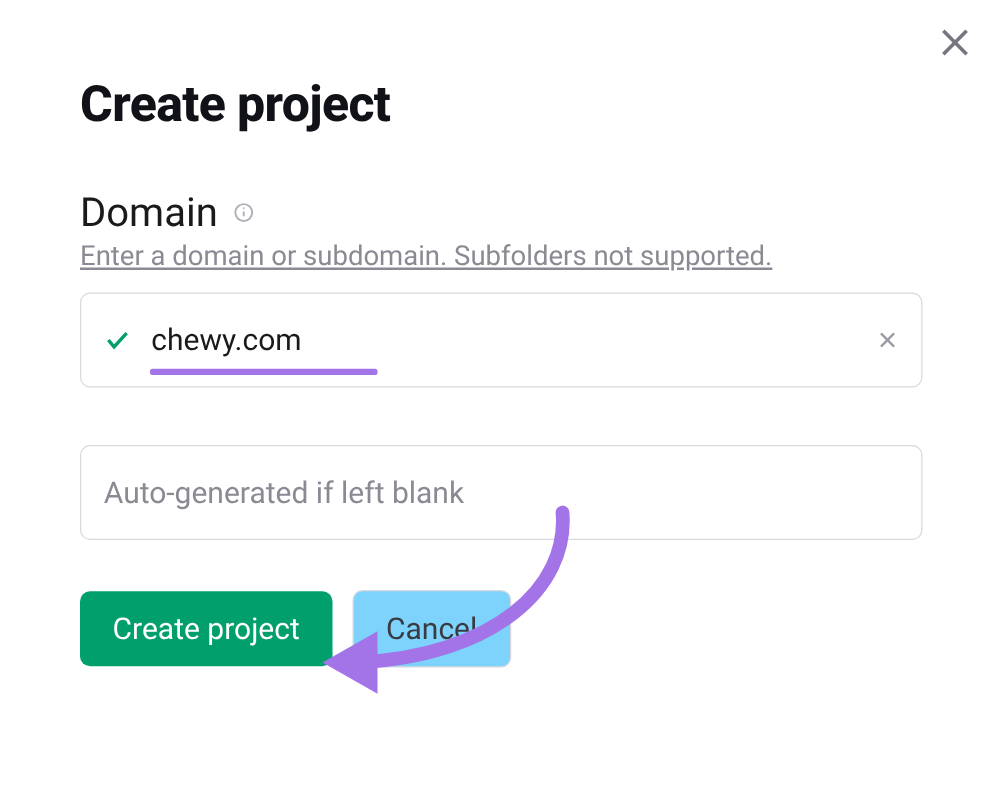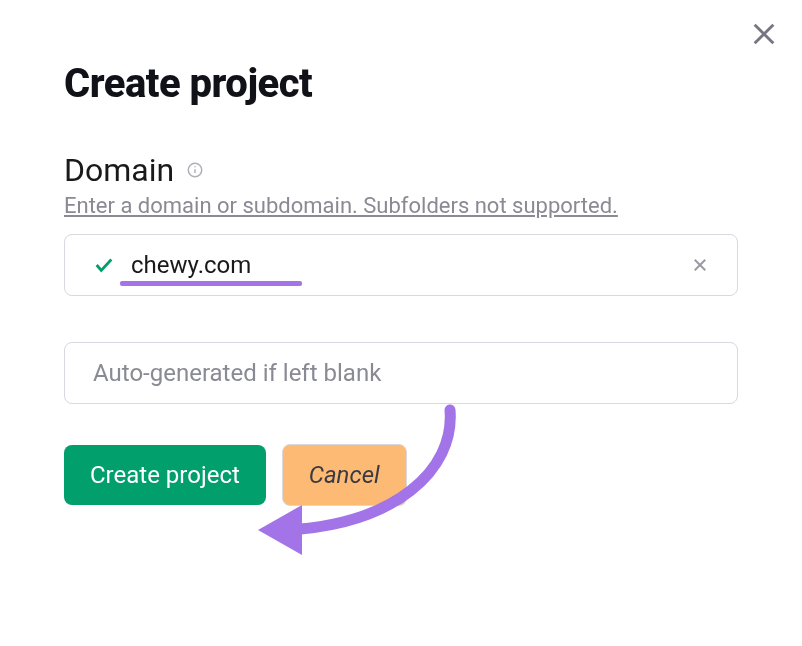--- a/index.html
+++ b/index.html
@@ -79,22 +79,22 @@
     .optional-text {
       font-size: 22px;
       color: #8a8a94;
     }
     .input-wrap {
       position: relative;
       border: 1px solid #d8d8de;
       border-radius: 8px;
       display: flex;
       align-items: center;
-      padding: 0 28px;
-      height: 62px;
+      padding: 0 18px;
+      height: 76px;
       background: #fff;
     }
     .check-icon {
       color: #009f6b;
       display: flex;
       align-items: center;
       margin-right: 16px;
     }
     .check-icon svg {
       width: 22px;
@@ -149,24 +149,23 @@
       cursor: pointer;
       font-family: inherit;
       border: 1px solid transparent;
     }
     .btn-primary {
       background: #009f6b;
       color: #fff;
       border: none;
     }
     .btn-secondary {
-      background: #fdba74;
+      background: #7dd3fc;
       color: #3a3a42;
       border: 1px solid #d8d8de;
-      font-style: italic;
     }
     .arrow-annotation {
       position: absolute;
       pointer-events: none;
       left: 250px;
       top: 395px;
       width: 230px;
       height: 160px;
     }
     .arrow-annotation svg {

